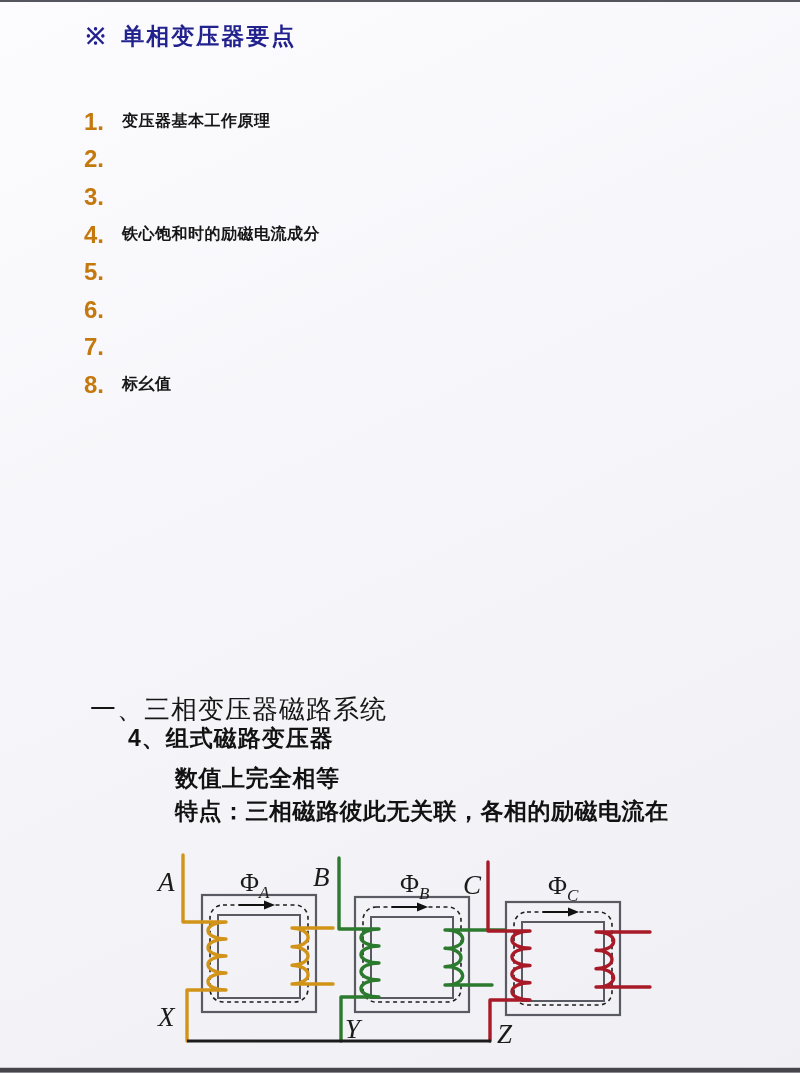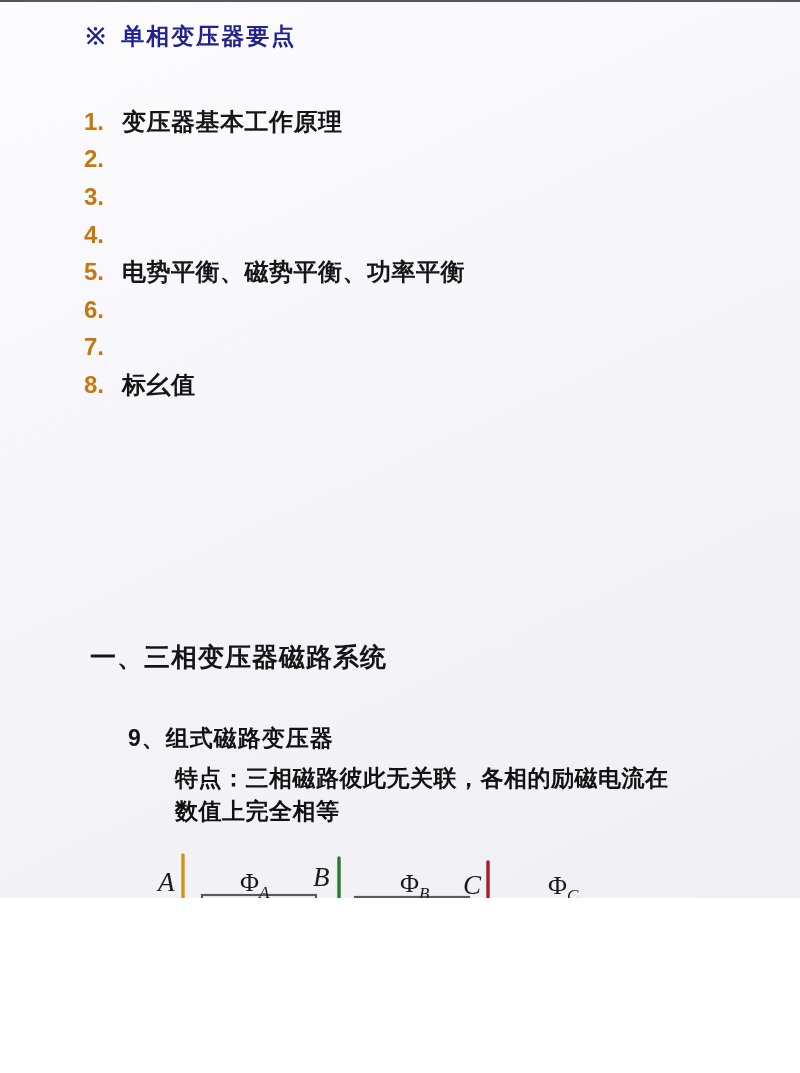--- a/index.html
+++ b/index.html
@@ -1,44 +1,44 @@
 <!DOCTYPE html>
 <html><head>
 <meta charset="utf-8">
 <style>
   html,body{margin:0;padding:0;}
   .page{
     position:relative;
-    width:800px;height:898px;
+    width:800px;height:1073px;
     background:linear-gradient(155deg,#fcfbfe 0%,#f6f5f9 45%,#f0eff4 100%);
     overflow:hidden;
     font-family:"Liberation Sans",sans-serif;
   }
   .edge-top{position:absolute;left:0;top:0;width:800px;height:2px;background:#55555e;}
   .edge-bottom{position:absolute;left:0;top:1067px;width:800px;height:6px;
     background:linear-gradient(#c9c9cf 0 1px,#45454b 1px 5px,#8a8a90 5px 6px);}
   .title{
     position:absolute;left:86px;top:19px;
     font-size:23px;font-weight:700;letter-spacing:2px;
     color:#22228f;
   }
   .title .marker{margin-right:14px;}
   .kp-list{position:absolute;left:84px;top:103px;}
   .kp-row{display:flex;height:37.6px;align-items:center;}
   .kp-num{width:38px;font-size:24px;font-weight:700;color:#c4790e;}
-  .kp-text{font-size:24px;font-weight:700;color:#161616;letter-spacing:0.5px;white-space:nowrap;}
+  .kp-text{font-size:16px;font-weight:700;color:#161616;letter-spacing:0.5px;white-space:nowrap;}
   .sec-heading{
     position:absolute;left:83px;top:604px;
     font-family:"Liberation Serif",serif;
     font-size:27px;font-weight:700;color:#151515;letter-spacing:1px;white-space:nowrap;
   }
   .sec-sub{
-    position:absolute;left:90px;top:640px;
+    position:absolute;left:90px;top:692px;
     font-family:"Liberation Serif",serif;
-    font-size:26px;font-weight:700;color:#151515;letter-spacing:1px;white-space:nowrap;
+    font-size:26px;font-weight:400;color:#151515;letter-spacing:1px;white-space:nowrap;
   }
   .sec-item{
     position:absolute;left:128px;top:723px;
     font-size:23px;font-weight:700;color:#121212;letter-spacing:1px;white-space:nowrap;
   }
   .sec-feature{
     position:absolute;left:175px;top:762px;
     font-size:23px;font-weight:700;color:#121212;
     line-height:33px;letter-spacing:0.5px;white-space:nowrap;
   }
@@ -63,45 +63,45 @@
         <span class="kp-text">变压器基本工作原理</span>
       </div>
       <div class="kp-row">
         <span class="kp-num" style="color: rgb(196, 121, 14);">2.</span>
       </div>
       <div class="kp-row">
         <span class="kp-num" style="color: rgb(196, 121, 14);">3.</span>
       </div>
       <div class="kp-row">
         <span class="kp-num" style="color: rgb(196, 121, 14);">4.</span>
+        <span class="kp-text">铁心饱和时的励磁电流成分</span>
       </div>
       <div class="kp-row">
         <span class="kp-num" style="color: rgb(196, 121, 14);">5.</span>
-        <span class="kp-text">电势平衡、磁势平衡、功率平衡</span>
       </div>
       <div class="kp-row">
         <span class="kp-num" style="color: rgb(196, 121, 14);">6.</span>
       </div>
       <div class="kp-row">
         <span class="kp-num" style="color: rgb(196, 121, 14);">7.</span>
       </div>
       <div class="kp-row">
         <span class="kp-num" style="color: rgb(196, 121, 14);">8.</span>
         <span class="kp-text">标幺值</span>
       </div>
     </div>
 
 
   <div class="sec-sub">一、三相变压器磁路系统</div>
 
-  <div class="sec-item">9、组式磁路变压器</div>
+  <div class="sec-item">4、组式磁路变压器</div>
 
   <div class="sec-feature">
+    <div>数值上完全相等</div>
     <div>特点：三相磁路彼此无关联，各相的励磁电流在</div>
-    <div>数值上完全相等</div>
   </div>
 
   <svg class="diagram-layer" id="diagram-svg" viewBox="0 0 800 1073">
       <g>
         <rect x="202" y="895" width="114" height="117" fill="none" stroke="#5a5a62" stroke-width="2.2"></rect>
         <rect x="218" y="915" width="82" height="83" fill="none" stroke="#5a5a62" stroke-width="2"></rect>
         <rect x="210" y="905" width="98" height="97" rx="13" fill="none" stroke="#1e1e1e" stroke-width="1.6" stroke-dasharray="4 3.5"></rect>
         <line x1="239" y1="905" x2="265" y2="905" stroke="#111" stroke-width="2"></line>
         <polygon points="264,900.5 264,909.5 275,905" fill="#111"></polygon>
         <path d="M183 855 V922 H226 A18 8.5 0 1 0 226 939.0 A18 8.5 0 1 0 226 956.0 A18 8.5 0 1 0 226 973.0 A18 8.5 0 1 0 226 990.0 H187 V1041" fill="none" stroke="#d29418" stroke-width="3.4" stroke-linejoin="round" stroke-linecap="round"></path>

